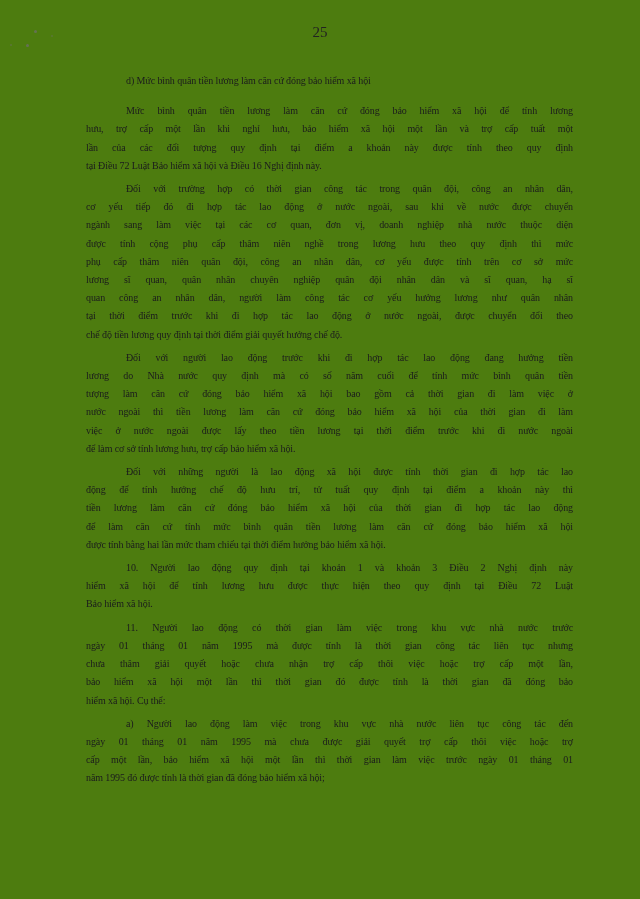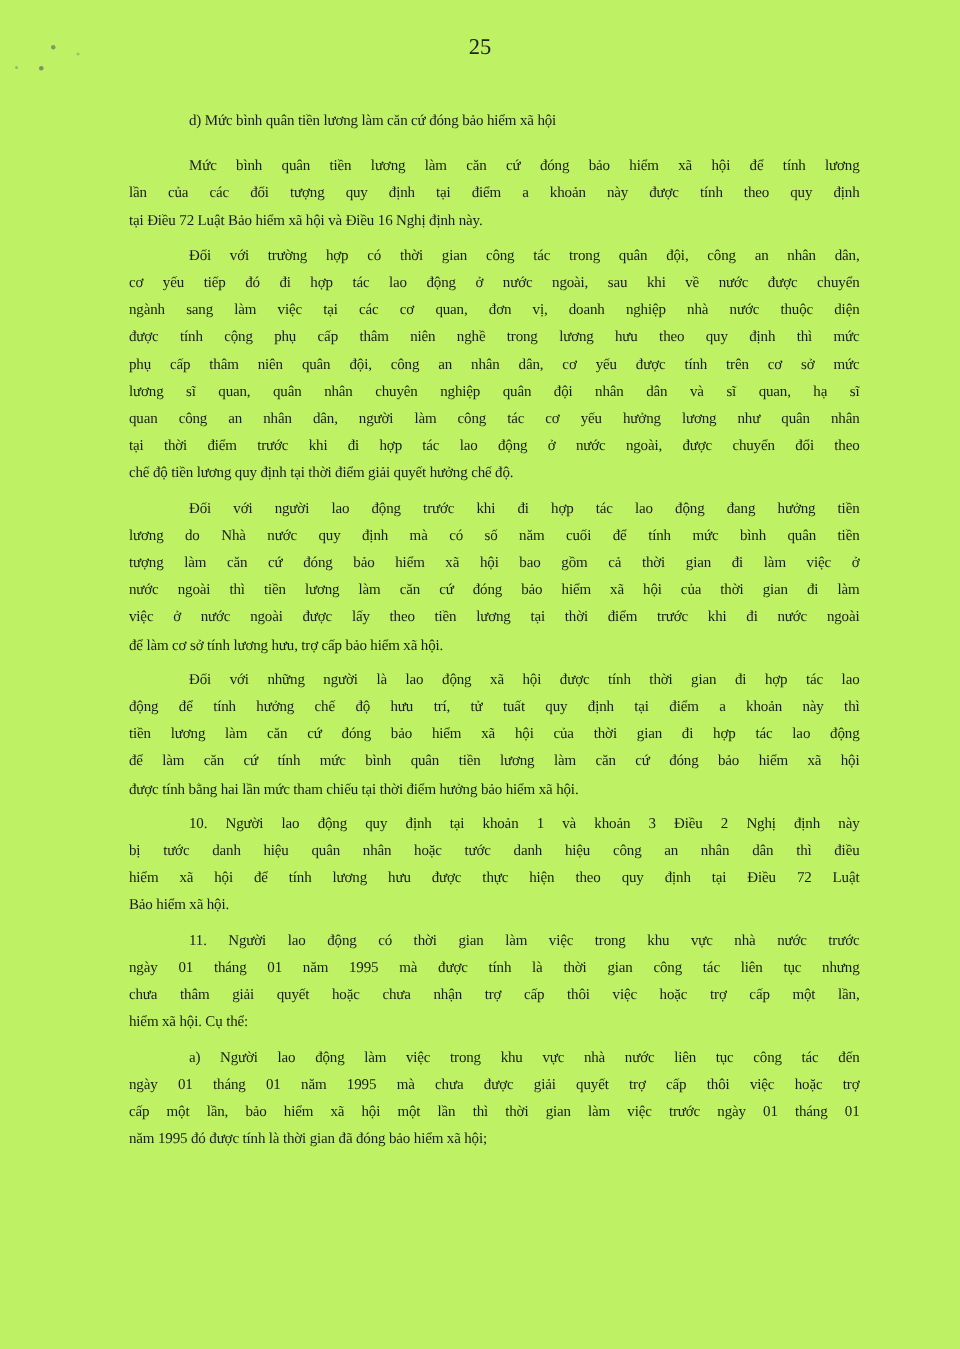--- a/index.html
+++ b/index.html
@@ -5,21 +5,21 @@
   html, body {
     margin: 0;
     padding: 0;
     background: #e8e8e8;
   }
   .page {
     position: relative;
     width: 640px;
     height: 899px;
     margin: 0 auto;
-    background: #bef264;
+    background: #4d7c0f;
     overflow: hidden;
     font-family: "Liberation Serif", "DejaVu Serif", serif;
     color: #1b1b1d;
   }
   .page-number {
     position: absolute;
     top: 23px;
     left: 0;
     width: 640px;
     text-align: center;
@@ -66,20 +66,21 @@
 <body>
 
 <div class="page">
   <div class="page-number">25</div>
   <div class="doc-body">
       <div class="block heading">
         <div class="line first last">d) Mức bình quân tiền lương làm căn cứ đóng bảo hiểm xã hội</div>
       </div>
       <div class="block paragraph">
         <div class="line first">Mức bình quân tiền lương làm căn cứ đóng bảo hiểm xã hội để tính lương</div>
+        <div class="line">hưu, trợ cấp một lần khi nghỉ hưu, bảo hiểm xã hội một lần và trợ cấp tuất một</div>
         <div class="line">lần của các đối tượng quy định tại điểm a khoản này được tính theo quy định</div>
         <div class="line last">tại Điều 72 Luật Bảo hiểm xã hội và Điều 16 Nghị định này.</div>
       </div>
       <div class="block paragraph">
         <div class="line first">Đối với trường hợp có thời gian công tác trong quân đội, công an nhân dân,</div>
         <div class="line">cơ yếu tiếp đó đi hợp tác lao động ở nước ngoài, sau khi về nước được chuyển</div>
         <div class="line">ngành sang làm việc tại các cơ quan, đơn vị, doanh nghiệp nhà nước thuộc diện</div>
         <div class="line">được tính cộng phụ cấp thâm niên nghề trong lương hưu theo quy định thì mức</div>
         <div class="line">phụ cấp thâm niên quân đội, công an nhân dân, cơ yếu được tính trên cơ sở mức</div>
         <div class="line">lương sĩ quan, quân nhân chuyên nghiệp quân đội nhân dân và sĩ quan, hạ sĩ</div>
@@ -97,28 +98,28 @@
       </div>
       <div class="block paragraph">
         <div class="line first">Đối với những người là lao động xã hội được tính thời gian đi hợp tác lao</div>
         <div class="line">động để tính hưởng chế độ hưu trí, tử tuất quy định tại điểm a khoản này thì</div>
         <div class="line">tiền lương làm căn cứ đóng bảo hiểm xã hội của thời gian đi hợp tác lao động</div>
         <div class="line">để làm căn cứ tính mức bình quân tiền lương làm căn cứ đóng bảo hiểm xã hội</div>
         <div class="line last">được tính bằng hai lần mức tham chiếu tại thời điểm hưởng bảo hiểm xã hội.</div>
       </div>
       <div class="block paragraph">
         <div class="line first">10. Người lao động quy định tại khoản 1 và khoản 3 Điều 2 Nghị định này</div>
-        <div class="line">bị tước danh hiệu quân nhân hoặc tước danh hiệu công an nhân dân thì điều</div>
         <div class="line">hiểm xã hội để tính lương hưu được thực hiện theo quy định tại Điều 72 Luật</div>
         <div class="line last">Bảo hiểm xã hội.</div>
       </div>
       <div class="block paragraph">
         <div class="line first">11. Người lao động có thời gian làm việc trong khu vực nhà nước trước</div>
         <div class="line">ngày 01 tháng 01 năm 1995 mà được tính là thời gian công tác liên tục nhưng</div>
         <div class="line">chưa thâm giải quyết hoặc chưa nhận trợ cấp thôi việc hoặc trợ cấp một lần,</div>
+        <div class="line">bảo hiểm xã hội một lần thì thời gian đó được tính là thời gian đã đóng bảo</div>
         <div class="line last">hiểm xã hội. Cụ thể:</div>
       </div>
       <div class="block paragraph">
         <div class="line first">a) Người lao động làm việc trong khu vực nhà nước liên tục công tác đến</div>
         <div class="line">ngày 01 tháng 01 năm 1995 mà chưa được giải quyết trợ cấp thôi việc hoặc trợ</div>
         <div class="line">cấp một lần, bảo hiểm xã hội một lần thì thời gian làm việc trước ngày 01 tháng 01</div>
         <div class="line last">năm 1995 đó được tính là thời gian đã đóng bảo hiểm xã hội;</div>
       </div>
     </div>
 <div class="speck" style="left: 10px; top: 44px; width: 2px; height: 2px; opacity: 0.45;"></div>

